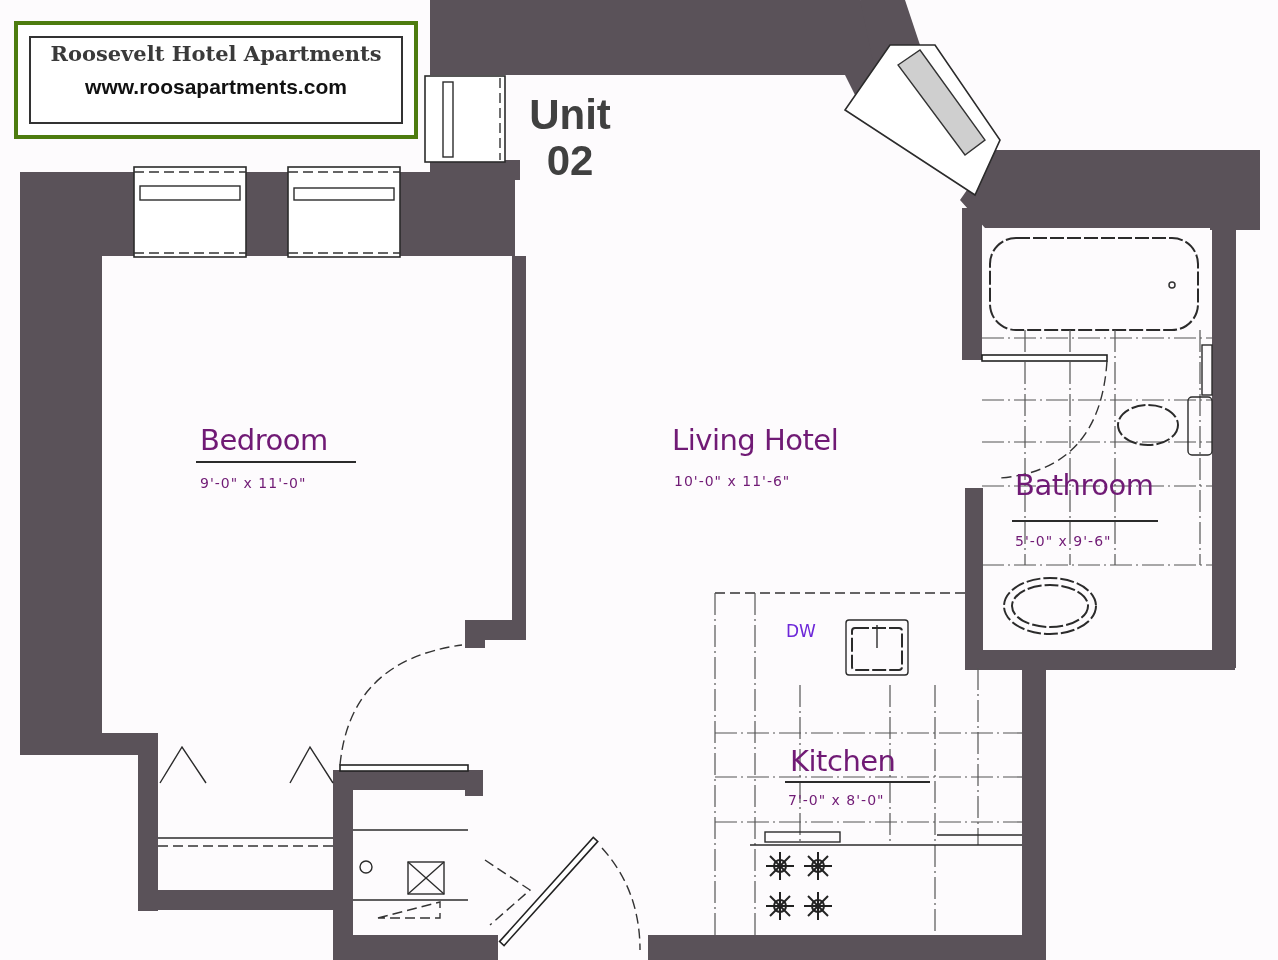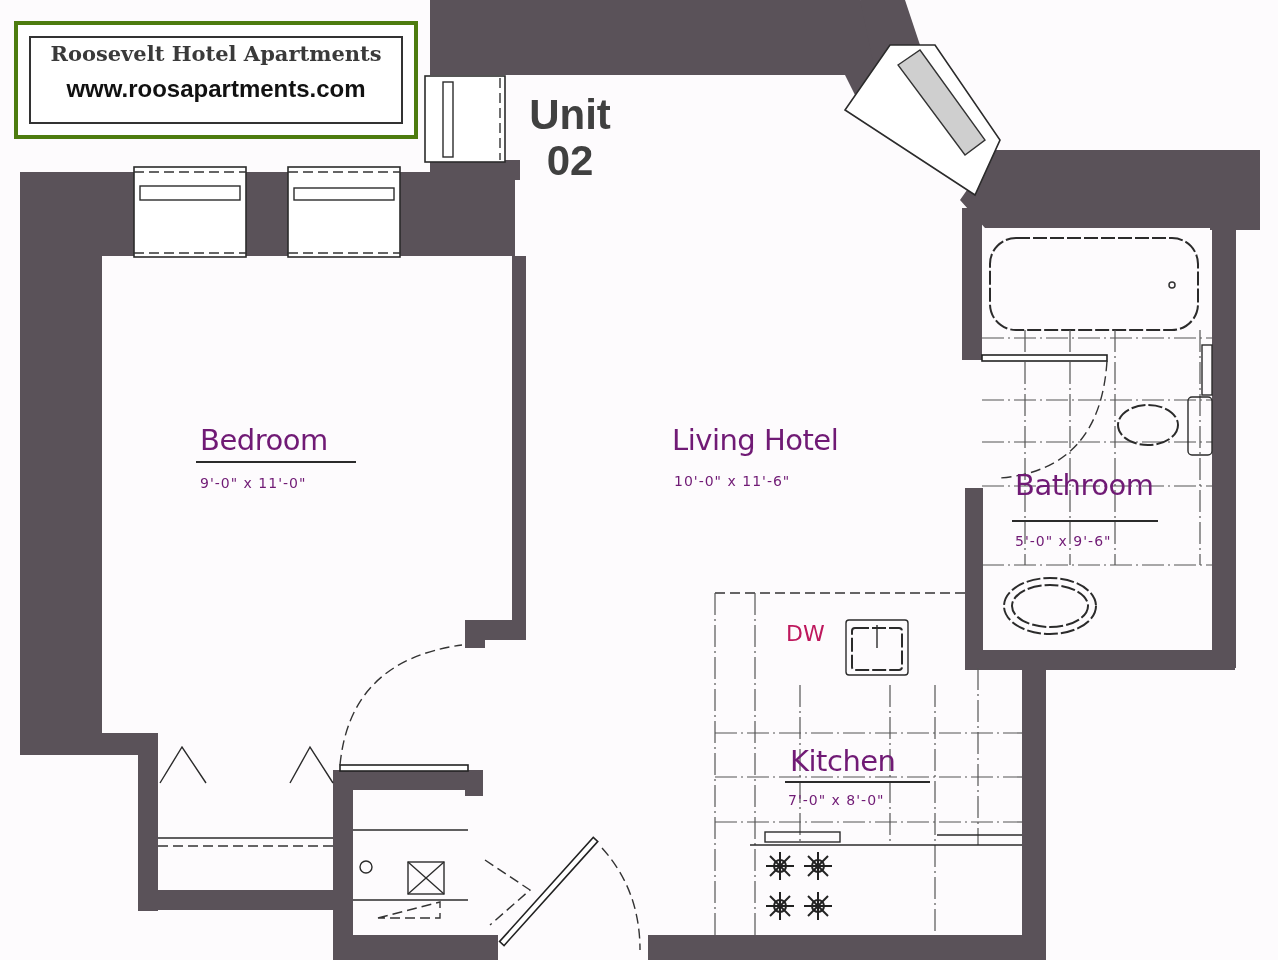--- a/index.html
+++ b/index.html
@@ -11,23 +11,23 @@
     .dash { fill: none; stroke: #333; stroke-width: 1.4; stroke-dasharray: 10 5; }
     .fixture { fill: none; stroke: #2b2b2b; stroke-width: 2; stroke-dasharray: 14 3; }
     .grid { fill: none; stroke: #555; stroke-width: 1.2; stroke-dasharray: 22 4 2 4; }
     .label { position: absolute; color: #701a75; font-family: "DejaVu Sans", sans-serif; white-space: nowrap; }
     .room-name { font-size: 29px; letter-spacing: -0.5px; }
     .room-dim { font-size: 14px; letter-spacing: 1px; }
     .room-rule { position: absolute; height: 2px; background: #2b2b2b; }
     #brand { position: absolute; left: 14px; top: 21px; width: 404px; height: 118px; border: 4px solid #4d7c0f; box-sizing: border-box; background: #fff; }
     #brand-inner { position: absolute; left: 11px; top: 11px; right: 11px; bottom: 11px; border: 2px solid #333; }
     #brand-title { position: absolute; left: 0; right: 0; top: 16px; text-align: center; font-family: "DejaVu Serif", serif; font-weight: bold; font-size: 21px; color: #3a3a3a; }
-    #brand-url { position: absolute; left: 0; right: 0; top: 50px; text-align: center; font-family: "Liberation Sans", sans-serif; font-weight: bold; font-size: 24px; color: #111; }
+    #brand-url { position: absolute; left: 0; right: 0; top: 50px; text-align: center; font-family: "Liberation Sans", sans-serif; font-weight: bold; font-size: 21px; color: #111; }
     #unit-label { position: absolute; left: 520px; top: 92px; width: 100px; text-align: center; font-family: "Liberation Sans", sans-serif; font-weight: bold; font-size: 42px; line-height: 46px; color: #404040; }
-    .dw { position: absolute; font-family: "DejaVu Sans", sans-serif; font-size: 22px; color: #be185d; }
+    .dw { position: absolute; font-family: "DejaVu Sans", sans-serif; font-size: 17px; color: #6d28d9; }
   </style>
 </head>
 <body>
 
 <div id="stage">
 
   <svg width="1278" height="960" viewBox="0 0 1278 960">
 
     <g>
 

